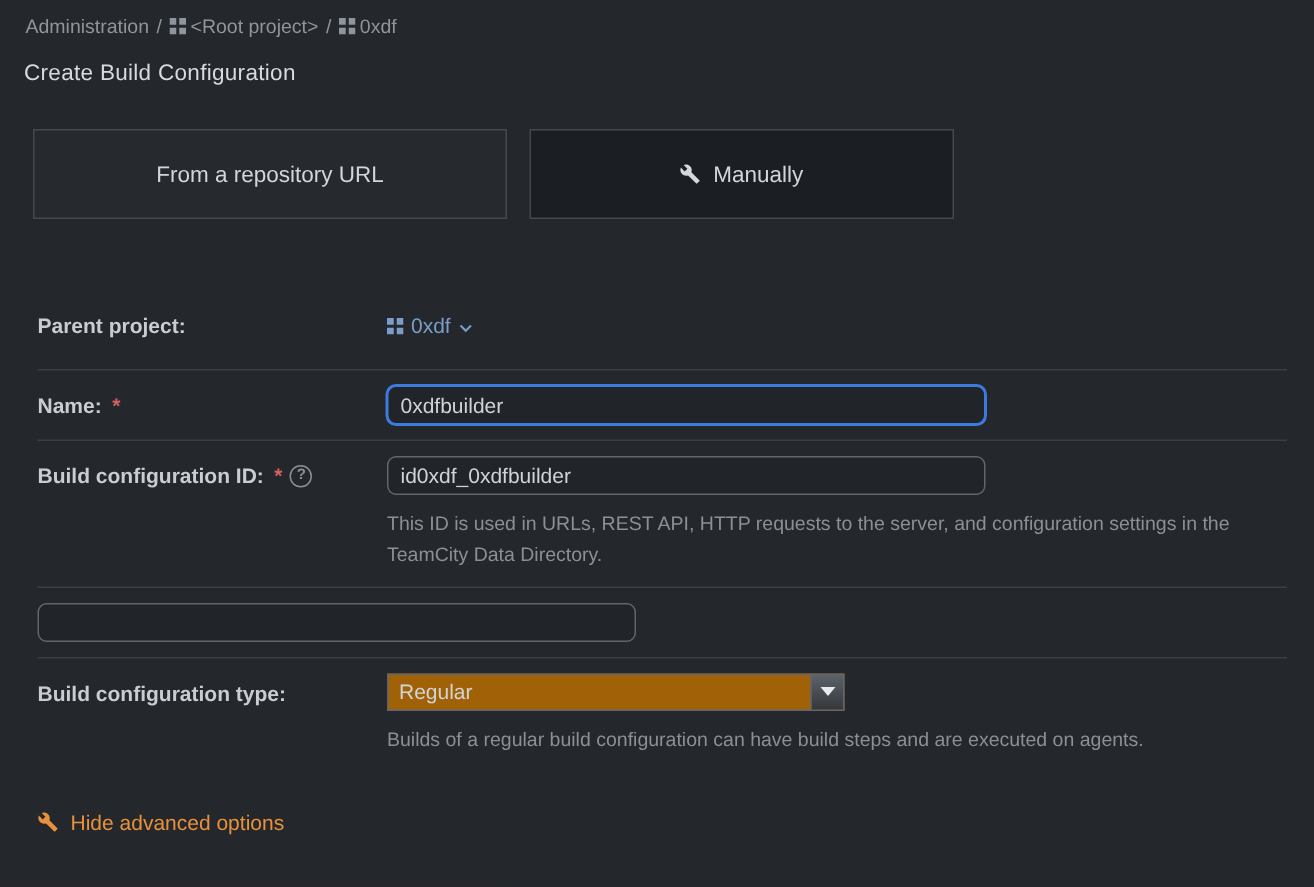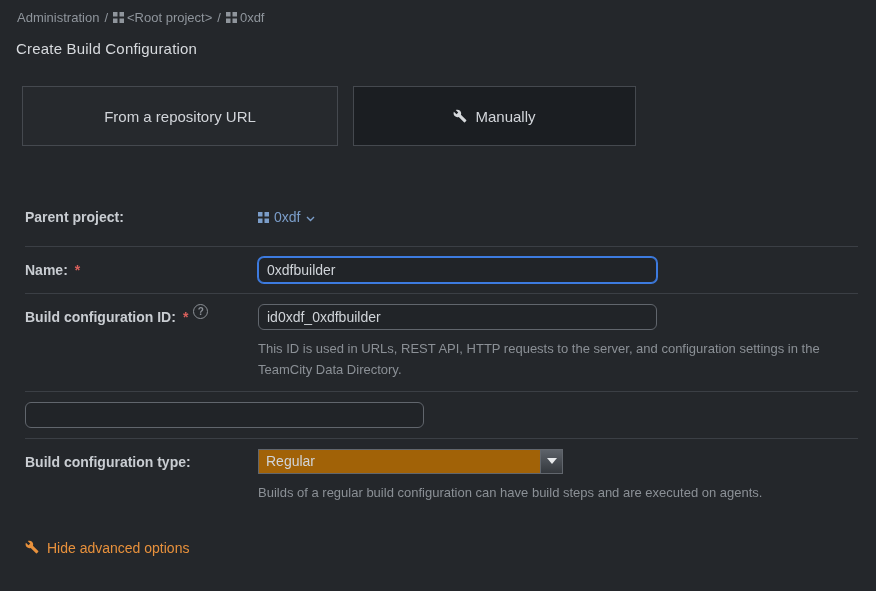--- a/index.html
+++ b/index.html
@@ -61,21 +61,21 @@
     border-bottom: 1px solid #3b3f45;
   }
   .form-row.last { border-bottom: none; }
   .form-row .label-cell {
     width: 233px;
     flex: 0 0 233px;
     font-size: 14px;
     font-weight: bold;
     color: #c9cdd2;
     line-height: 26px;
-    display: flex; gap: 5px;
+    display: flex; align-items: center; gap: 5px;
   }
   .req { color: #d9605c; font-weight: bold; margin-left: 2px; }
   .help-icon {
     width: 15px; height: 15px;
     border: 1px solid #8b9096;
     border-radius: 50%;
     color: #8b9096;
     font-size: 10px; font-weight: bold;
     display: inline-flex; align-items: center; justify-content: center;
     cursor: pointer;
@@ -141,21 +141,21 @@
   .select-arrow-btn .tri {
     width: 0; height: 0;
     border-left: 5px solid transparent;
     border-right: 5px solid transparent;
     border-top: 6px solid #e8eaec;
   }
 
   
   .advanced-toggle {
     margin: 27px 0 0 9px;
-    display: inline-flex; gap: 8px;
+    display: inline-flex; align-items: center; gap: 8px;
     color: #e8913c;
     font-size: 14px;
     cursor: pointer;
   }
   .advanced-toggle .wrench-icon { width: 14px; height: 14px; }
 </style>
 </head>
 <body>
 
 <div class="page">

